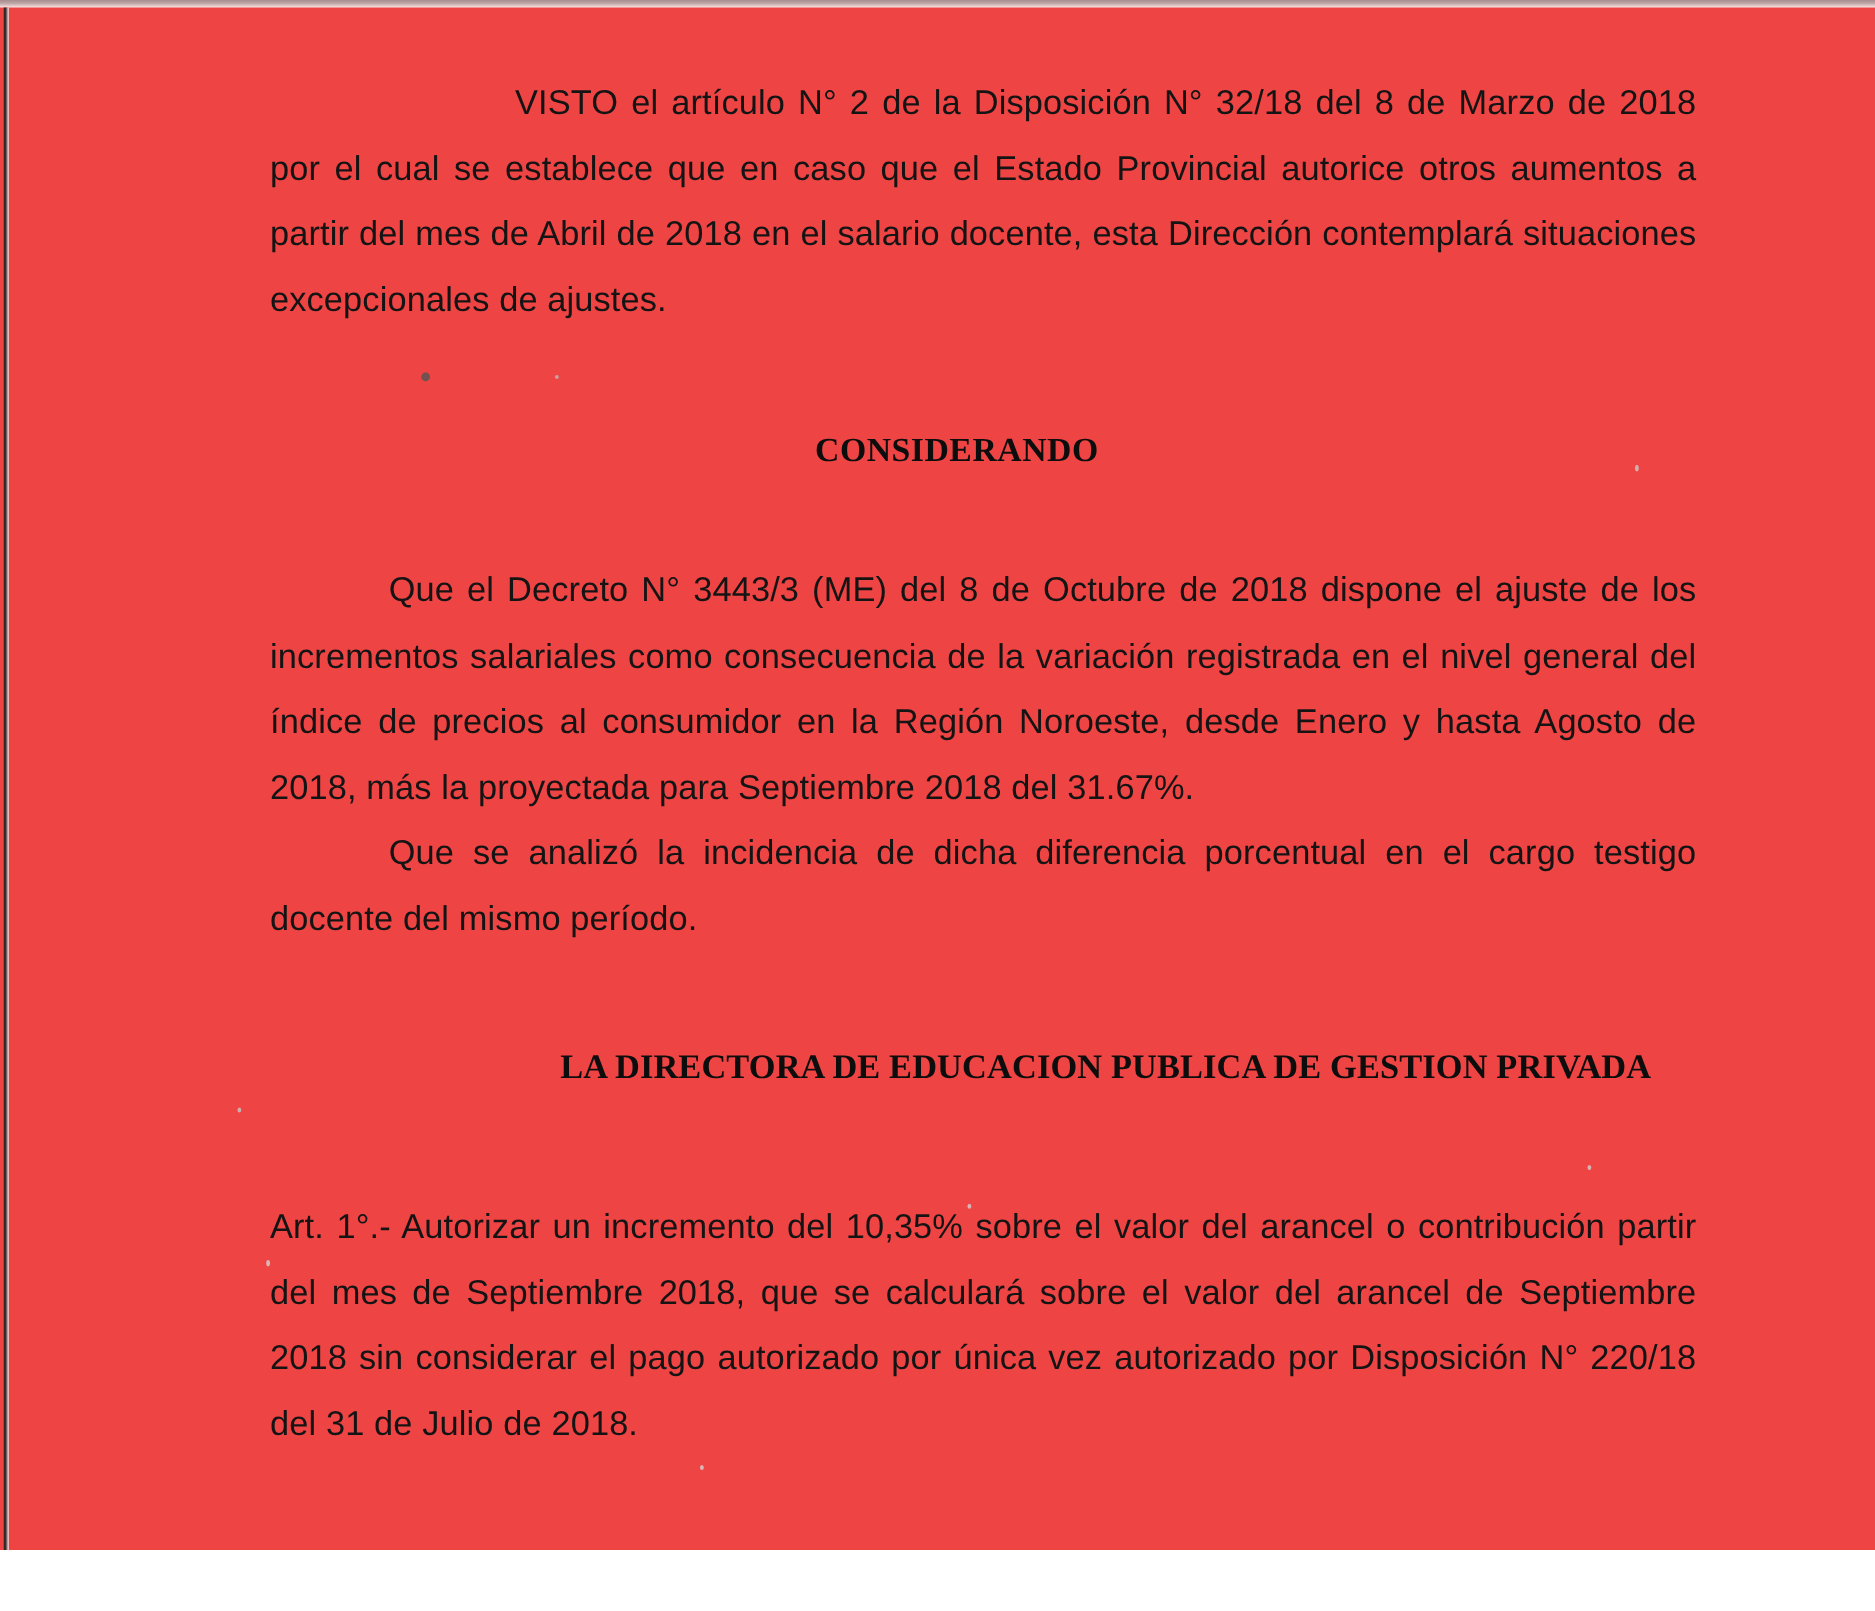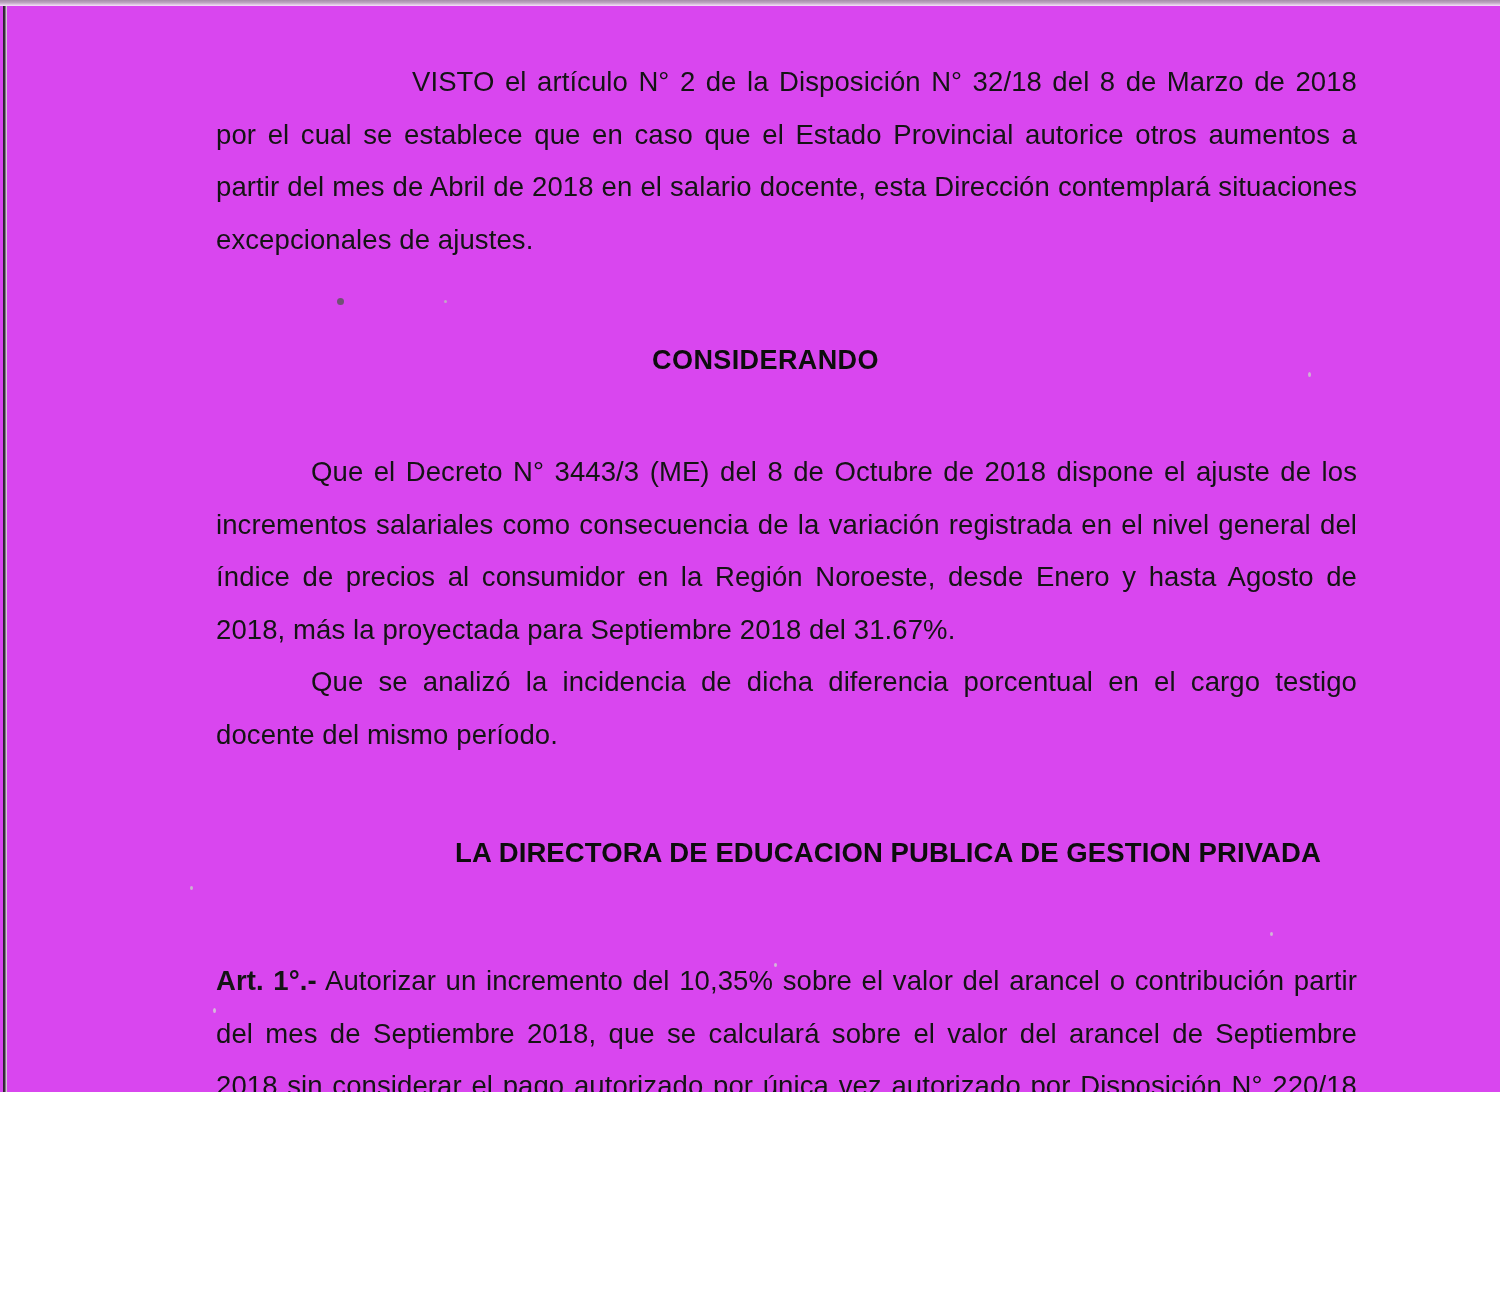--- a/index.html
+++ b/index.html
@@ -4,22 +4,22 @@
 <title>Disposición - Dirección de Educación Pública de Gestión Privada</title>
 <style>
   html, body {
     margin: 0;
     padding: 0;
     background: #ffffff;
   }
   .page {
     position: relative;
     width: 1500px;
-    height: 1092px;
-    background: #d946ef;
+    height: 1240px;
+    background: #ef4444;
     overflow: hidden;
     font-family: "Liberation Sans", "DejaVu Sans", sans-serif;
     color: #111111;
     -webkit-font-smoothing: antialiased;
   }
 
   
   .scan-top-band {
     position: absolute;
     left: 0; top: 0;
@@ -83,31 +83,32 @@
   .spacer-dispone-to-art1       { height: 14px; }
 
   .heading {
     margin: 0;
     text-align: center;
     font-weight: bold;
     font-size: 27px;
     line-height: 52px;
     letter-spacing: .4px;
     color: #0d0d0d;
+    font-family: Liberation Serif, serif;
   }
   .heading-considerando { padding-right: 42px; }
   .heading-directora {
     font-size: 27.5px;
     letter-spacing: .1px;
     padding-right: 36px;
     text-align: right;
   }
   .heading-dispone { padding-right: 40px; }
 
-  .art-label { font-weight: bold; }
+  .art-label { font-weight: normal; }
 
   
   .signature {
     position: absolute;
     left: 700px;
     top: 1236px;
     width: 230px;
     height: 53px;
     pointer-events: none;
   }

